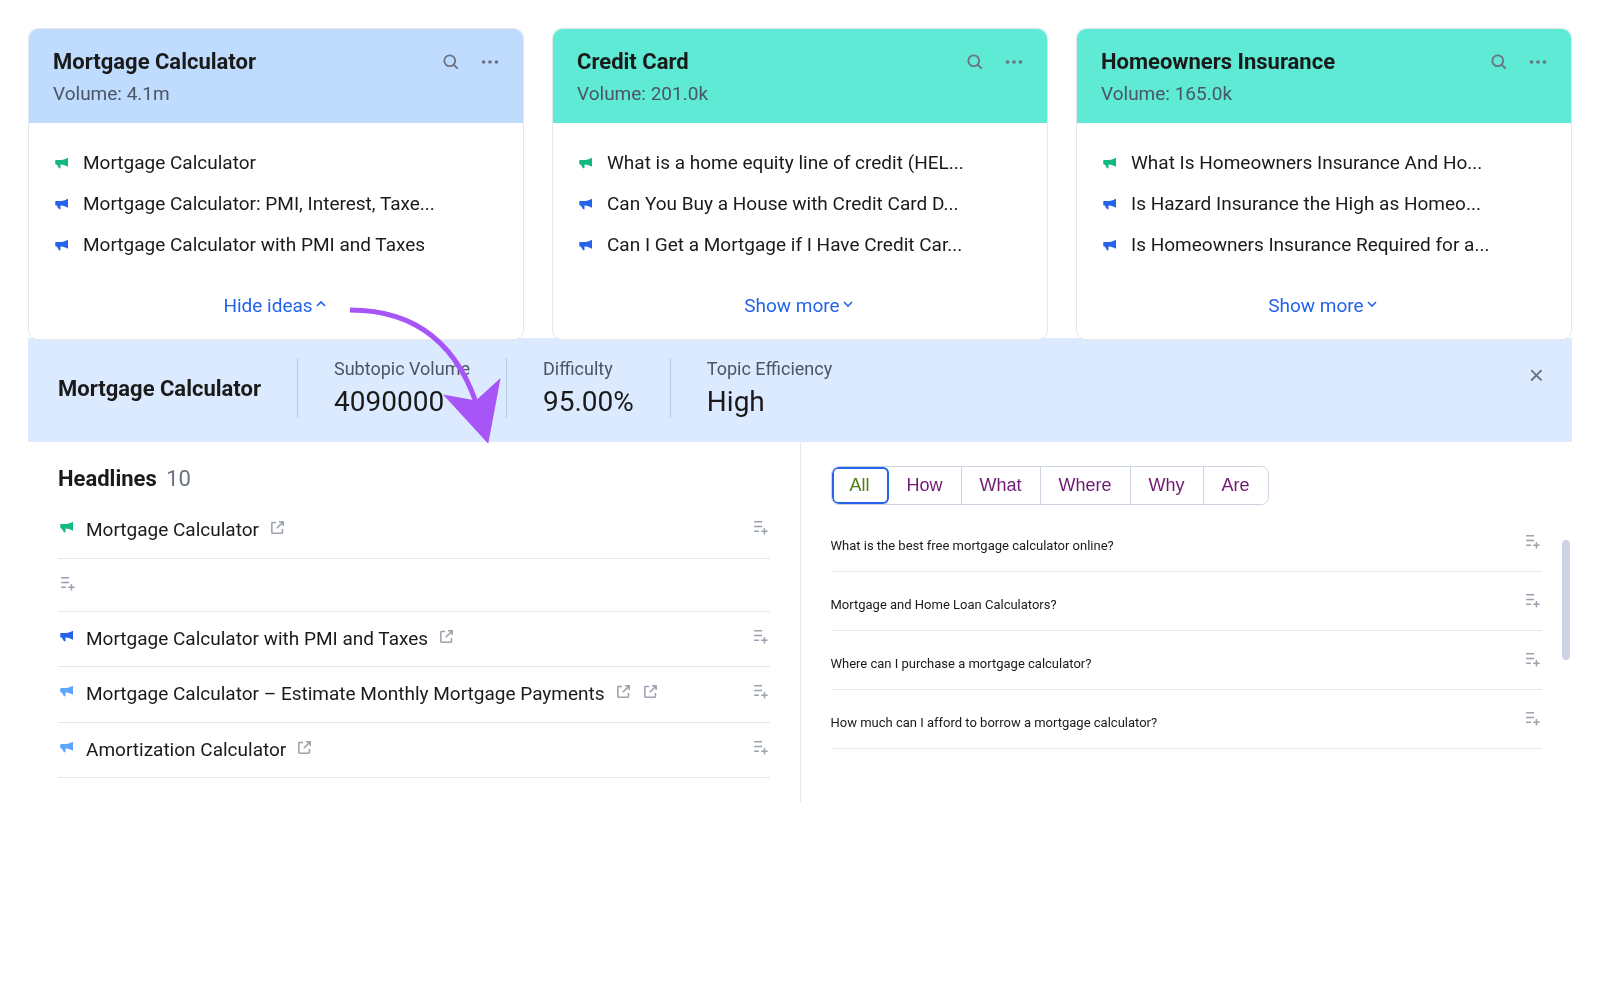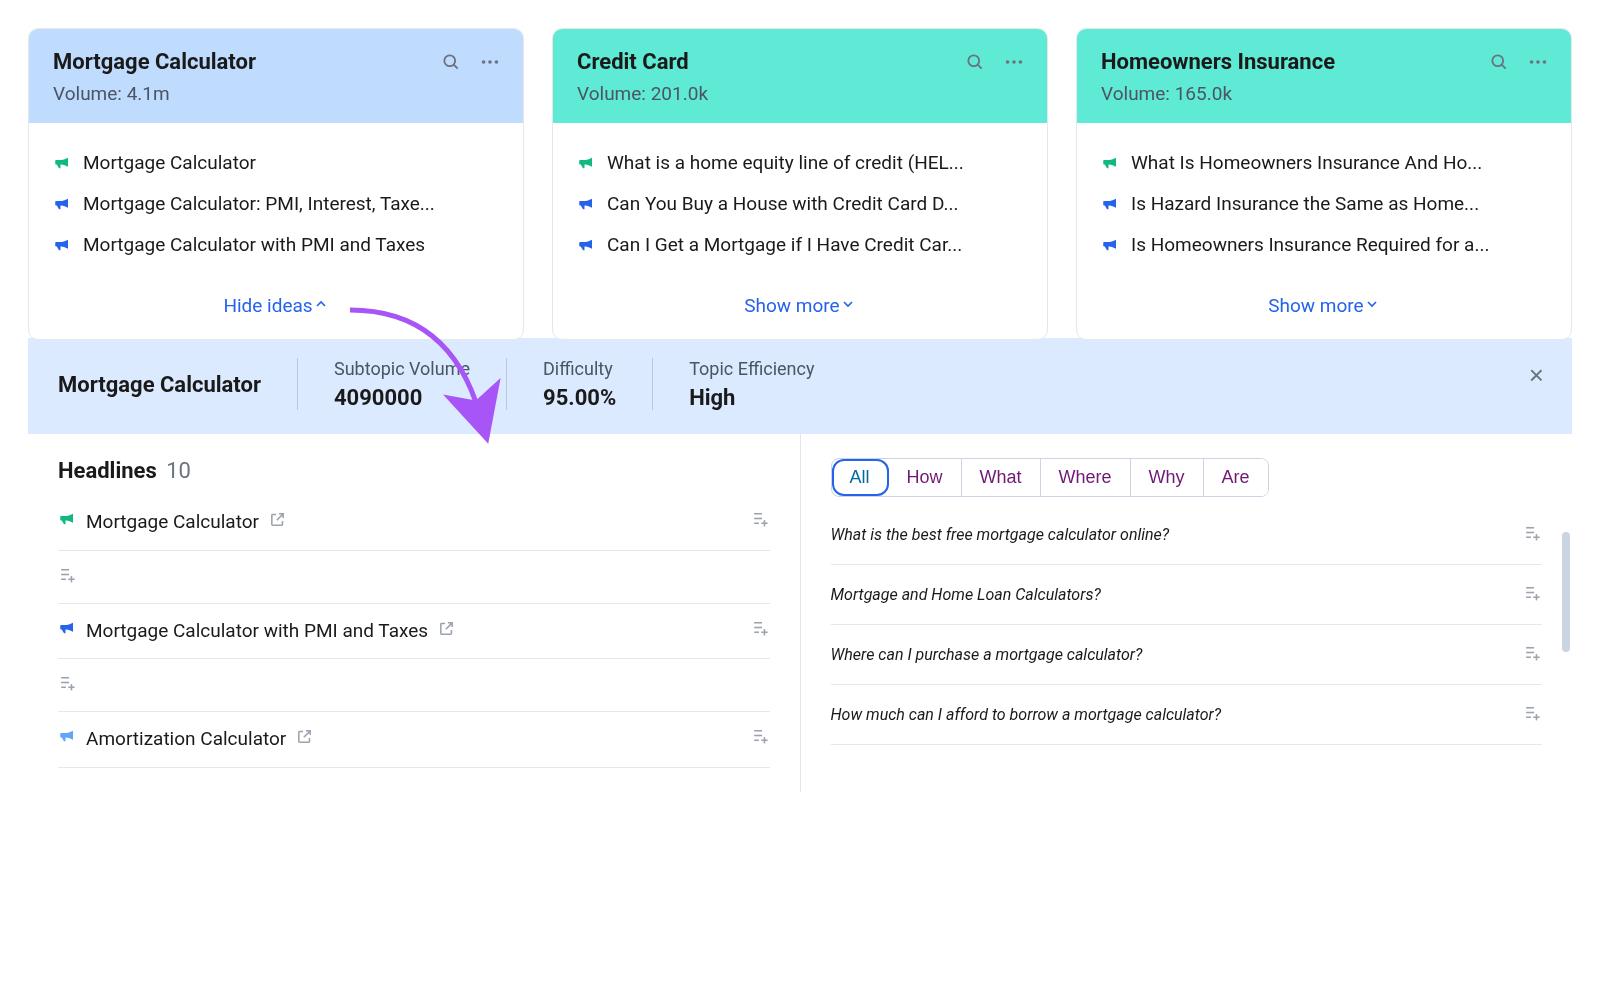--- a/index.html
+++ b/index.html
@@ -95,22 +95,22 @@
   padding: 0 36px;
   border-left: 1px solid #b5c9e4;
 }
 .metric:first-of-type { }
 .metric-label {
   font-size: 18px;
   color: #4b5563;
   margin-bottom: 6px;
 }
 .metric-value {
-  font-size: 22px;
-  font-weight: 700;
+  font-size: 28px;
+  font-weight: 400;
   color: #1a1a1a;
 }
 .close-x {
   position: absolute;
   right: 28px;
   top: 22px;
   font-size: 26px;
   color: #6b7280;
   background:none; border:none; cursor:pointer;
 }
@@ -136,26 +136,25 @@
   padding: 14px 0;
   border-bottom: 1px solid #e5e8eb;
   font-size: 19px;
 }
 .hl-row:first-of-type { padding-top: 6px; }
 .hl-text { flex: 1; display:flex; align-items:flex-start; gap:10px; line-height:1.4; }
 .hl-actions { display:flex; gap:8px; align-items:center; color:#9ca3af; }
 .ext-icon { color:#9ca3af; }
 .q-row {
   display: flex;
-  align-items: center;
+  align-items: flex-end;
   justify-content: space-between;
   padding: 18px 0;
   border-bottom: 1px solid #e5e8eb;
-  font-size: 16px;
-  font-style: italic;
+  font-size: 13px;
 }
 .filter-tabs {
   display: inline-flex;
   border: 1px solid #cbd5e1;
   border-radius: 8px;
   overflow: hidden;
   margin-bottom: 8px;
 }
 .filter-tab {
   padding: 8px 18px;
@@ -163,22 +162,22 @@
   background: #fff;
   border: none;
   border-right: 1px solid #cbd5e1;
   cursor: pointer;
   color: #701a75;
 }
 .filter-tab:last-child { border-right: none; }
 .filter-tab.active {
   outline: 2px solid #2563eb;
   outline-offset: -2px;
-  border-radius: 12px;
-  color: #0369a1;
+  border-radius: 6px;
+  color: #4d7c0f;
   z-index: 1;
 }
 svg.arrow { overflow: visible; }
 </style>
 </head>
 <body>
 
 <div class="cards-row" id="cards-row">
   <div class="card selected">
     <div class="card-header">
@@ -302,21 +301,21 @@
         <div class="idea-row">
           <span class="mega"><svg viewBox="0 0 24 24" fill="#10b981">
               <path d="M3 11v2a1 1 0 001 1h1l3 5h2v-5h1c3 0 6 2 9 3V5c-3 1-6 3-9 3H4a1 1 0 00-1 1v2z"></path>
             </svg></span>
           <span class="idea-text">What Is Homeowners Insurance And Ho...</span>
         </div>
         <div class="idea-row">
           <span class="mega"><svg viewBox="0 0 24 24" fill="#2563eb">
               <path d="M3 11v2a1 1 0 001 1h1l3 5h2v-5h1c3 0 6 2 9 3V5c-3 1-6 3-9 3H4a1 1 0 00-1 1v2z"></path>
             </svg></span>
-          <span class="idea-text">Is Hazard Insurance the Same as Home...</span>
+          <span class="idea-text">Is Hazard Insurance the High as Homeo...</span>
         </div>
         <div class="idea-row">
           <span class="mega"><svg viewBox="0 0 24 24" fill="#2563eb">
               <path d="M3 11v2a1 1 0 001 1h1l3 5h2v-5h1c3 0 6 2 9 3V5c-3 1-6 3-9 3H4a1 1 0 00-1 1v2z"></path>
             </svg></span>
           <span class="idea-text">Is Homeowners Insurance Required for a...</span>
         </div>
       </div>
     <div class="card-footer">
       <span class="toggle-link">
@@ -402,20 +401,32 @@
               <span><svg width="19" height="19" viewBox="0 0 24 24" fill="none" stroke="currentColor" stroke-width="2">
                   <line x1="4" y1="6" x2="14" y2="6"></line>
                   <line x1="4" y1="12" x2="14" y2="12"></line>
                   <line x1="4" y1="18" x2="10" y2="18"></line>
                   <line x1="17" y1="14" x2="17" y2="22"></line>
                   <line x1="13" y1="18" x2="21" y2="18"></line>
                 </svg></span>
             </div>
   </div>
           <div class="hl-row">
+    <div class="hl-text">
+              <span class="mega"><svg viewBox="0 0 24 24" fill="#60a5fa">
+                  <path d="M3 11v2a1 1 0 001 1h1l3 5h2v-5h1c3 0 6 2 9 3V5c-3 1-6 3-9 3H4a1 1 0 00-1 1v2z"></path>
+                </svg></span>
+              <span>Mortgage Calculator – Estimate Monthly Mortgage Payments</span> 
+              <span class="ext-icon"><svg width="17" height="17" viewBox="0 0 24 24" fill="none" stroke="currentColor" stroke-width="2.2">
+                  <path d="M14 4h6v6M20 4l-9 9M19 14v5a1 1 0 01-1 1H5a1 1 0 01-1-1V6a1 1 0 011-1h5"></path>
+                </svg></span>
+              <span class="ext-icon"><svg width="17" height="17" viewBox="0 0 24 24" fill="none" stroke="currentColor" stroke-width="2.2">
+                  <path d="M14 4h6v6M20 4l-9 9M19 14v5a1 1 0 01-1 1H5a1 1 0 01-1-1V6a1 1 0 011-1h5"></path>
+                </svg></span>
+            </div>
     <div class="hl-actions">
               <span><svg width="19" height="19" viewBox="0 0 24 24" fill="none" stroke="currentColor" stroke-width="2">
                   <line x1="4" y1="6" x2="14" y2="6"></line>
                   <line x1="4" y1="12" x2="14" y2="12"></line>
                   <line x1="4" y1="18" x2="10" y2="18"></line>
                   <line x1="17" y1="14" x2="17" y2="22"></line>
                   <line x1="13" y1="18" x2="21" y2="18"></line>
                 </svg></span>
             </div>
   </div>

